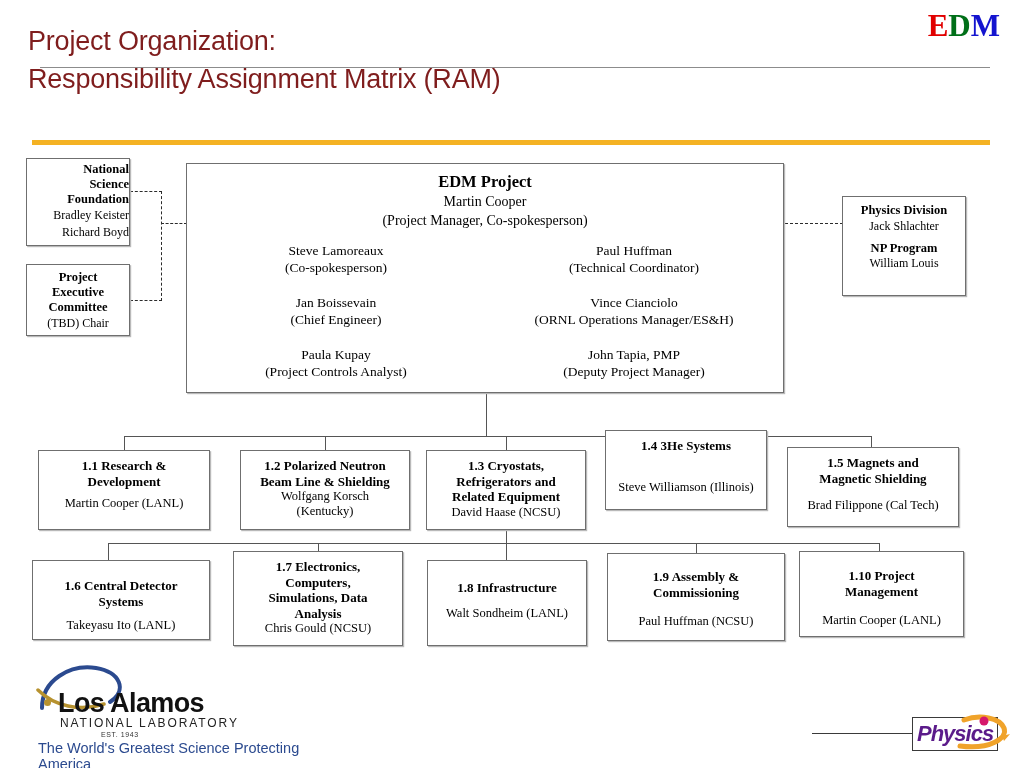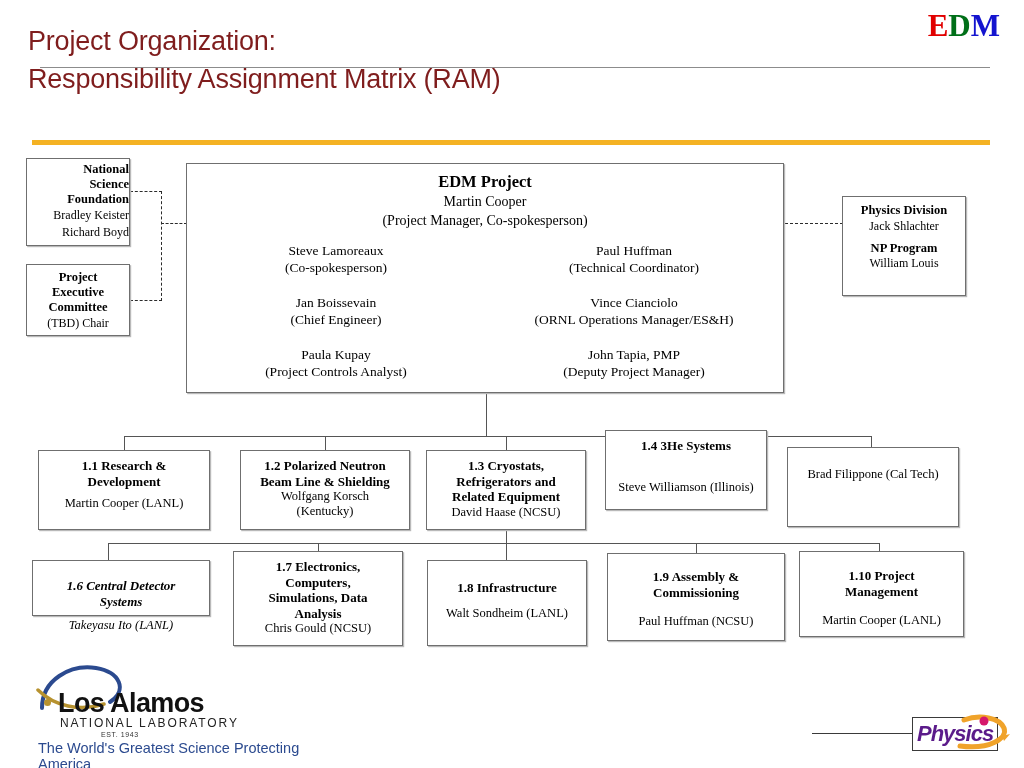--- a/index.html
+++ b/index.html
@@ -109,21 +109,21 @@
 
   
   .wbs { padding-top: 7px; }
   #wbs-11 { left: 38px;  top: 450px; width: 172px; height: 80px; }
   #wbs-12 { left: 240px; top: 450px; width: 170px; height: 80px; }
   #wbs-13 { left: 426px; top: 450px; width: 160px; height: 80px; }
   #wbs-14 { left: 605px; top: 430px; width: 162px; height: 80px; }
   #wbs-15 { left: 787px; top: 447px; width: 172px; height: 80px; }
 
   
-  #wbs-16 { left: 32px;  top: 560px; width: 178px; height: 56px; font-style: italic; }
+  #wbs-16 { left: 32px;  top: 560px; width: 178px; height: 80px; }
   #wbs-17 { left: 233px; top: 551px; width: 170px; height: 95px; }
   #wbs-18 { left: 427px; top: 560px; width: 160px; height: 86px; }
   #wbs-19 { left: 607px; top: 553px; width: 178px; height: 88px; }
   #wbs-110{ left: 799px; top: 551px; width: 165px; height: 86px; }
 
   
   .ln { position: absolute; background: #555555; }
   .ln.v { width: 1.3px; }
   .ln.h { height: 1.3px; }
 
@@ -326,20 +326,21 @@
 <div class="box wbs" id="wbs-13">
   <div class="hd">1.3 Cryostats,<br>Refrigerators and<br>Related Equipment</div>
   <div class="nm">David Haase (NCSU)</div>
 </div>
 <div class="box wbs" id="wbs-14">
   <div class="hd">1.4 3He Systems</div>
   <span class="sp" style="height:26px;"></span>
   <div class="nm">Steve Williamson (Illinois)</div>
 </div>
 <div class="box wbs" id="wbs-15">
+  <div class="hd">1.5 Magnets and<br>Magnetic Shielding</div>
   <span class="sp" style="height:12px;"></span>
   <div class="nm">Brad Filippone (Cal Tech)</div>
 </div>
 
 <div class="box wbs" id="wbs-16">
   <span class="sp" style="height:10px;"></span>
   <div class="hd">1.6 Central Detector<br>Systems</div>
   <span class="sp" style="height:9px;"></span>
   <div class="nm">Takeyasu Ito (LANL)</div>
 </div>

